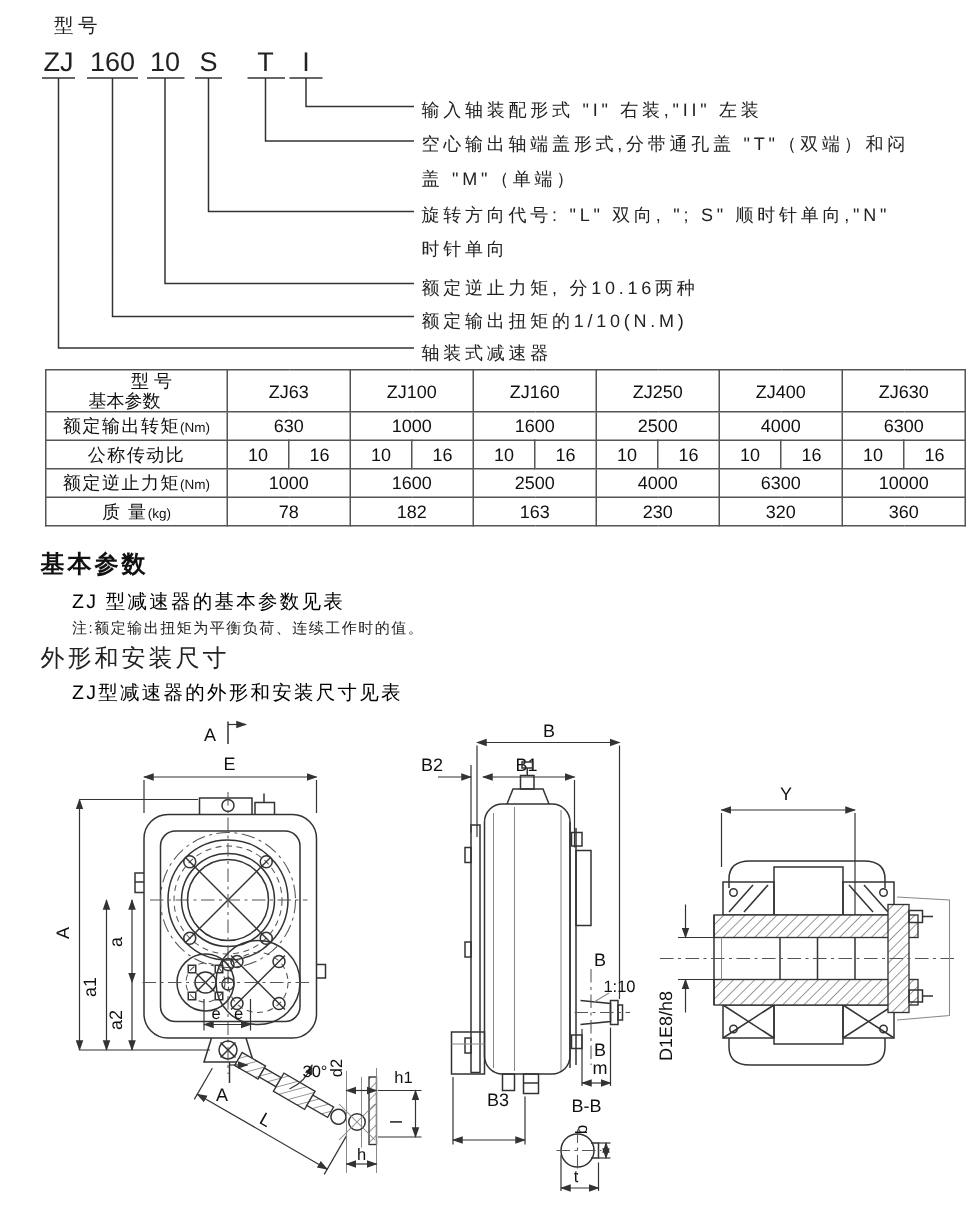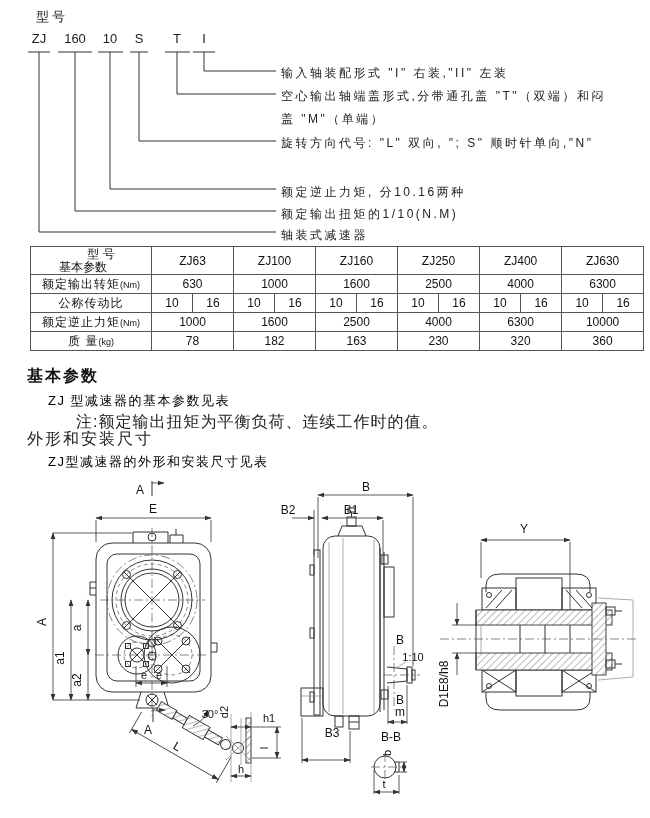--- a/index.html
+++ b/index.html
@@ -1,36 +1,36 @@
 <!DOCTYPE html>
 <html><head>
 <meta charset="utf-8">
 <style>
   html,body{margin:0;padding:0;background:#fff;}
   .page{position:relative;width:650px;height:818px;background:#fff;overflow:hidden;
         font-family:"Liberation Sans","DejaVu Sans",sans-serif;color:#1a1a1a;}
   .abs{position:absolute;}
   
   .md-title{font-size:13px;letter-spacing:3px;color:#222;}
-  .code-part{font-size:13px;color:#222;transform:translateX(-50%);white-space:nowrap;}
+  .code-part{font-size:18px;color:#222;transform:translateX(-50%);white-space:nowrap;}
   .expl{font-size:12px;letter-spacing:2.5px;color:#222;line-height:23px;white-space:nowrap;}
   
   .ptable{border-collapse:collapse;table-layout:fixed;width:613px;font-size:12px;color:#111;padding-left:35px;}
   .ptable td{border:1px solid #555;text-align:center;padding:0;height:18px;overflow:hidden;white-space:nowrap;}
   .ptable tr.r-head td{height:27px;}
   .cell-head div{line-height:13px;font-size:12px;}
   .hc1{transform:translateX(10px);}
   .hc2{transform:translateX(-8px);}
   .cell-label{letter-spacing:1px;}
   .unit{font-size:9px;letter-spacing:0;}
   
   .h-bold{font-size:16px;font-weight:bold;letter-spacing:2px;color:#111;}
   .h-plain{font-size:16px;letter-spacing:2px;color:#222;}
   .body-line{font-size:13px;letter-spacing:1.5px;color:#000000;}
-  .note-line{font-size:16px;letter-spacing:1px;color:#222;margin-left:28px;}
+  .note-line{font-size:10px;letter-spacing:1px;color:#222;}
   
   .dl{stroke:#333;stroke-width:1;fill:none;}
   .thin{stroke:#888;stroke-width:0.7;fill:none;}
   .dim{stroke:#333;stroke-width:0.8;fill:none;}
   .cl{stroke:#555;stroke-width:0.7;stroke-dasharray:9 3 2 3;fill:none;}
   .dash{stroke:#555;stroke-width:0.7;stroke-dasharray:4 3;fill:none;}
   .hrect{stroke:#333;stroke-width:0.9;}
   text.lb{font-family:"Liberation Sans","DejaVu Sans",sans-serif;font-size:12px;fill:#111;}
   text.lbs{font-family:"Liberation Sans","DejaVu Sans",sans-serif;font-size:11px;fill:#111;}
 </style>
@@ -68,20 +68,21 @@
 
     <div class="abs expl" style="left:281px;top:62px;">
       <div>输入轴装配形式 "I" 右装,"II" 左装</div>
     </div>
     <div class="abs expl" style="left:281px;top:85px;">
       <div>空心输出轴端盖形式,分带通孔盖 "T"（双端）和闷</div>
       <div>盖 "M"（单端）</div>
     </div>
     <div class="abs expl" style="left:281px;top:132px;">
       <div>旋转方向代号: "L" 双向, "; S" 顺时针单向,"N"</div>
+      <div>时针单向</div>
     </div>
     <div class="abs expl" style="left:281px;top:181px;">
       <div>额定逆止力矩, 分10.16两种</div>
     </div>
     <div class="abs expl" style="left:281px;top:203px;">
       <div>额定输出扭矩的1/10(N.M)</div>
     </div>
     <div class="abs expl" style="left:281px;top:224px;">
       <div>轴装式减速器</div>
     </div>

